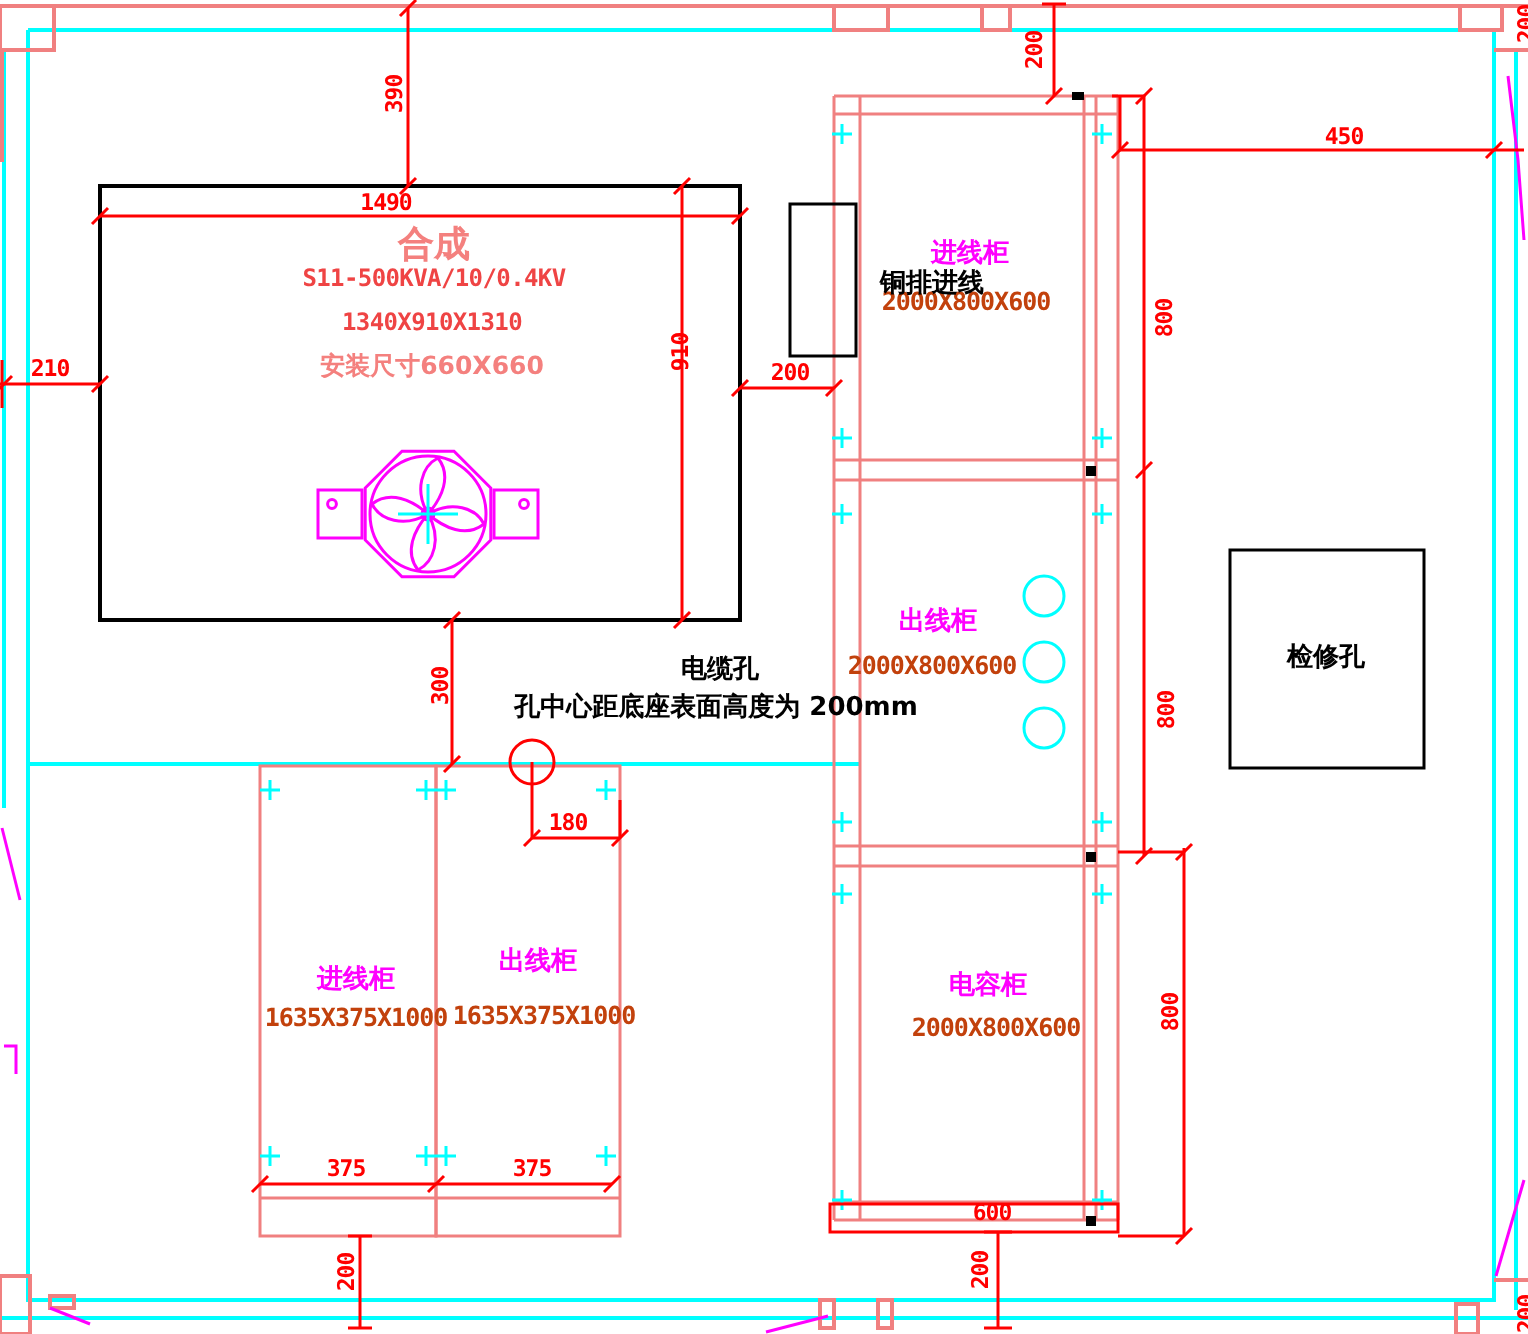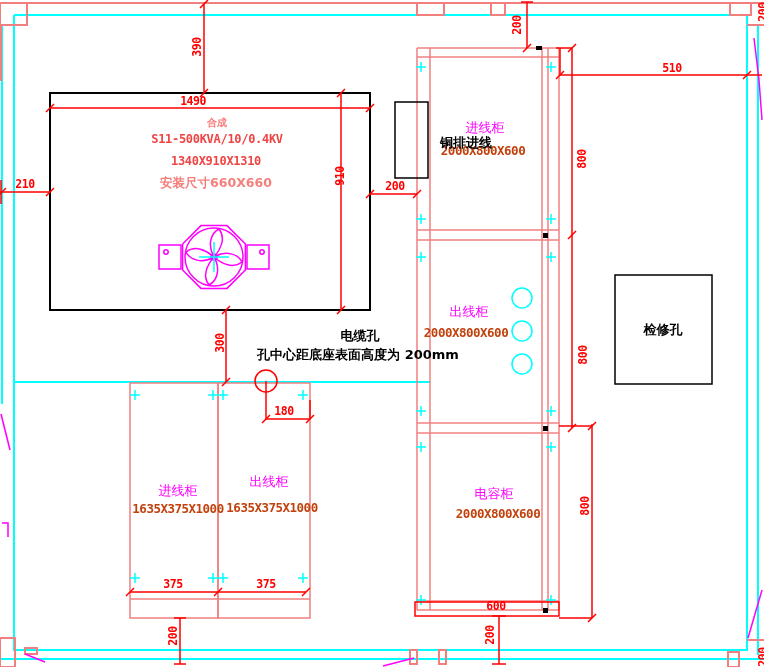--- a/index.html
+++ b/index.html
@@ -4,24 +4,24 @@
 <style>
   html,body{margin:0;padding:0;}
   body{
     width:764px;height:667px;position:relative;overflow:hidden;background:#ffffff;
     font-family:"DejaVu Sans", sans-serif;
   }
   svg{position:absolute;left:0;top:0;}
   .t{position:absolute;transform:translate(-50%,-50%);white-space:nowrap;line-height:1;}
   .rot{transform:translate(-50%,-50%) rotate(-90deg);}
   .dim{color:#ff0000;font:11.5px "DejaVu Sans Mono", monospace;letter-spacing:-0.5px;font-weight:bold;}
-  .mag{color:#ff00ff;font-weight:normal;font-size:13px;}
+  .mag{color:#ff00ff;font-weight:bold;font-size:13px;}
   .magnum{color:#c2410c;font-weight:bold;font-size:12.5px;letter-spacing:-0.5px;font-family:"DejaVu Sans Mono", monospace;}
   .blk{color:#000000;font-size:13px;font-weight:bold;}
-  .pnk{color:#f4807e;font-size:10px;font-weight:bold;}
+  .pnk{color:#f4807e;font-size:18px;font-weight:bold;}
   .pnknum{color:#ef4444;font-size:12px;font-weight:bold;letter-spacing:-0.3px;font-family:"DejaVu Sans Mono", monospace;}
 </style>
 </head>
 <body>
 
 <svg width="764" height="667" viewBox="0 0 764 667">
 
   <g stroke="#00ffff" stroke-width="2" fill="none">
     <line x1="14" y1="15" x2="747" y2="15"></line>
     <line x1="2" y1="25" x2="2" y2="404"></line>
@@ -222,21 +222,21 @@
     <div class="t dim" style="left: 193px; top: 101px;">1490</div>
     <div class="t dim rot" style="left: 340px; top: 176px;">910</div>
     <div class="t dim" style="left: 25px; top: 184px;">210</div>
     <div class="t dim" style="left: 395px; top: 186px;">200</div>
     <div class="t dim rot" style="left: 220px; top: 343px;">300</div>
     <div class="t dim" style="left: 284px; top: 411px;">180</div>
     <div class="t dim" style="left: 173px; top: 584px;">375</div>
     <div class="t dim" style="left: 266px; top: 584px;">375</div>
     <div class="t dim rot" style="left: 173px; top: 636px;">200</div>
     <div class="t dim rot" style="left: 517px; top: 25px;">200</div>
-    <div class="t dim" style="left: 672px; top: 68px;">510</div>
+    <div class="t dim" style="left: 672px; top: 68px;">450</div>
     <div class="t dim rot" style="left: 582px; top: 159px;">800</div>
     <div class="t dim rot" style="left: 583px; top: 355px;">800</div>
     <div class="t dim rot" style="left: 585px; top: 506px;">800</div>
     <div class="t dim" style="left: 496px; top: 594px; margin-top: 12px;">600</div>
     <div class="t dim rot" style="left: 490px; top: 635px;">200</div>
     <div class="t dim rot" style="left: 763px; top: 12px;">200</div>
     <div class="t dim rot" style="left: 763px; top: 657px;">200</div>
   </div>
 
 </body></html>

